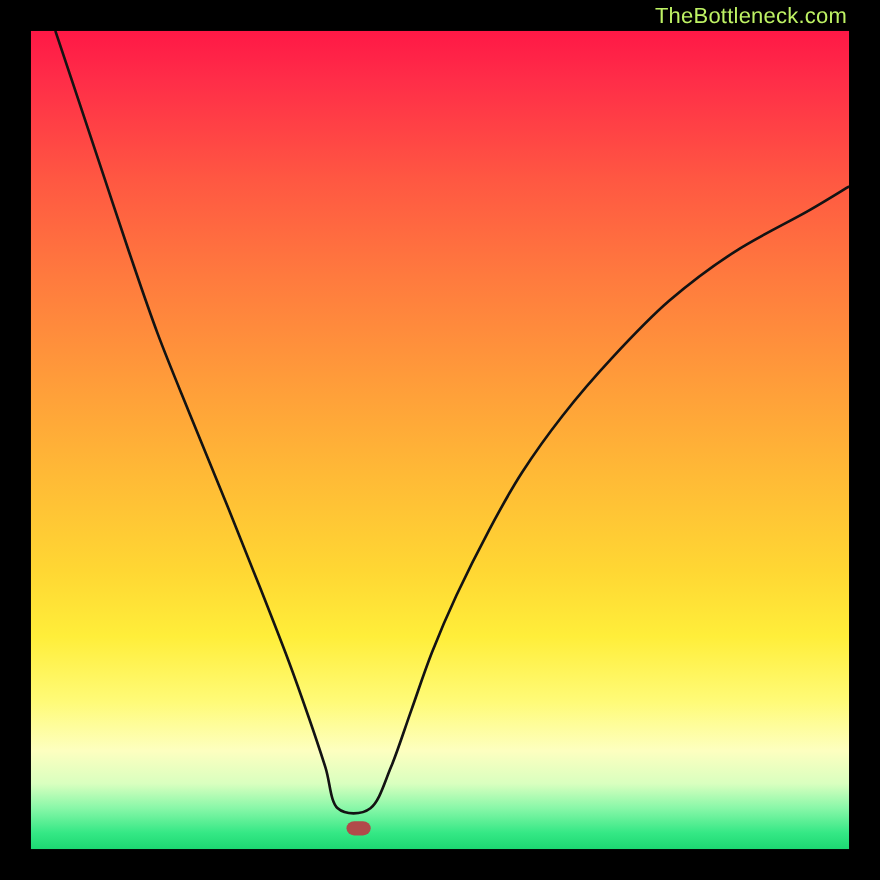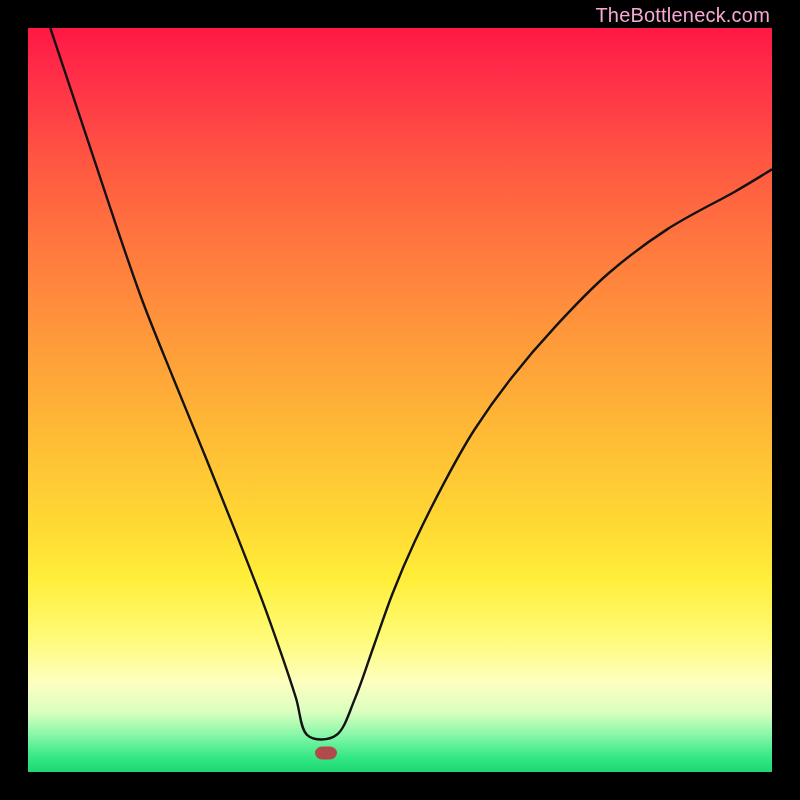--- a/index.html
+++ b/index.html
@@ -63,21 +63,21 @@
     border-radius: 7px / 6.5px;
     background: #b14a4a;
     transform: translate(-50%, -50%);
   }
   .attribution {
     position: absolute;
     top: 4px;
     right: 30px;
     font-size: 20px;
     font-weight: 500;
-    color: #f9a8d4;
+    color: #bef264;
     letter-spacing: 0.2px;
     user-select: none;
   }
 </style>
 </head>
 <body>
 
 <div class="frame">
   <div class="attribution">TheBottleneck.com</div>
 

